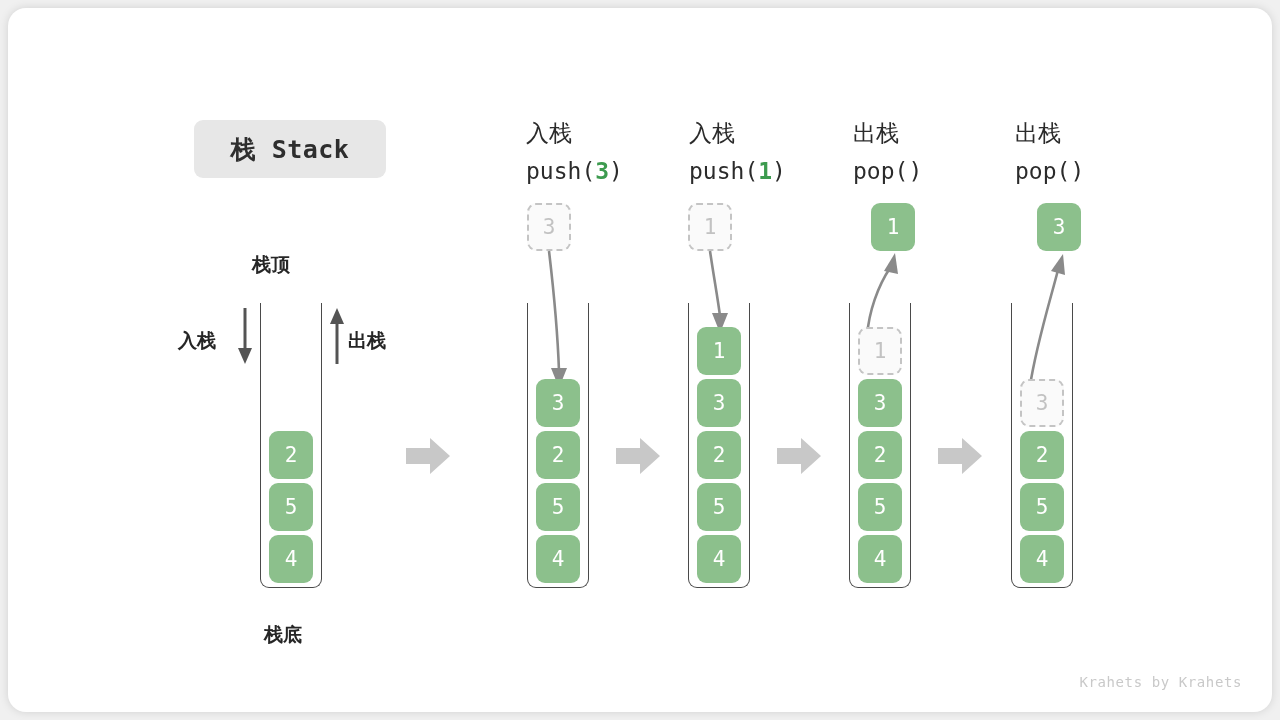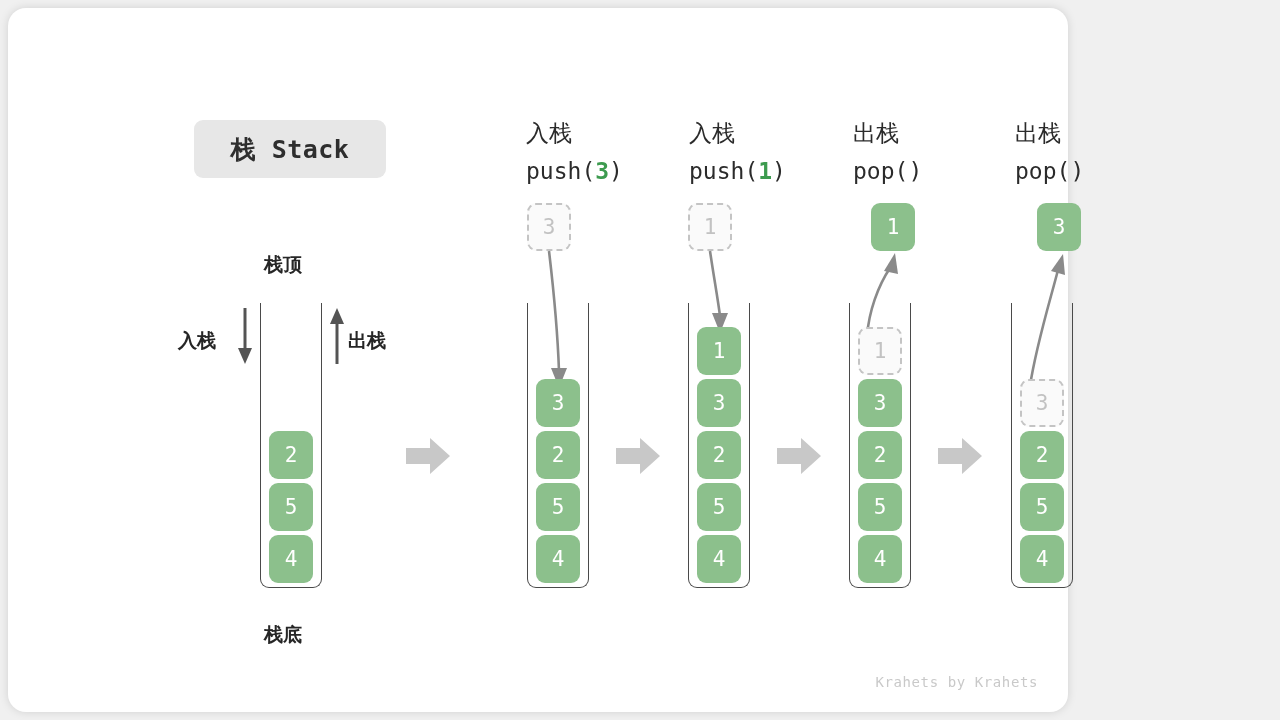--- a/index.html
+++ b/index.html
@@ -14,21 +14,21 @@
   #canvas {
     position: relative;
     width: 1280px;
     height: 720px;
     background: #f0f0f0;
   }
   .card {
     position: absolute;
     left: 8px;
     top: 8px;
-    width: 1060px;
+    width: 1264px;
     height: 704px;
     background: #ffffff;
     border-radius: 18px;
     box-shadow: 0 0 10px rgba(0,0,0,0.13);
   }
   .abs { position: absolute; }
 
   
   .title-badge {
     left: 186px; top: 112px;
@@ -108,21 +108,21 @@
 </head>
 <body>
 
 <div id="canvas">
   <div class="card">
 
     <div class="abs title-badge">栈 Stack</div>
 
     <div>
 
-      <div class="abs cn-label" style="left:256px; top:244px;">栈顶</div>
+      <div class="abs cn-label" style="left:244px; top:244px;">栈顶</div>
 
       <div class="abs cn-label" style="left:170px; top:320px;">入栈</div>
       <svg class="abs" style="left:226px; top:298px;" width="26" height="62">
         <line x1="11" y1="2" x2="11" y2="46" stroke="#545454" stroke-width="3"></line>
         <polygon points="11,58 4,42 18,42" fill="#545454"></polygon>
       </svg>
 
       <svg class="abs" style="left:318px; top:298px;" width="26" height="62">
         <line x1="11" y1="58" x2="11" y2="14" stroke="#545454" stroke-width="3"></line>
         <polygon points="11,2 4,18 18,18" fill="#545454"></polygon>

